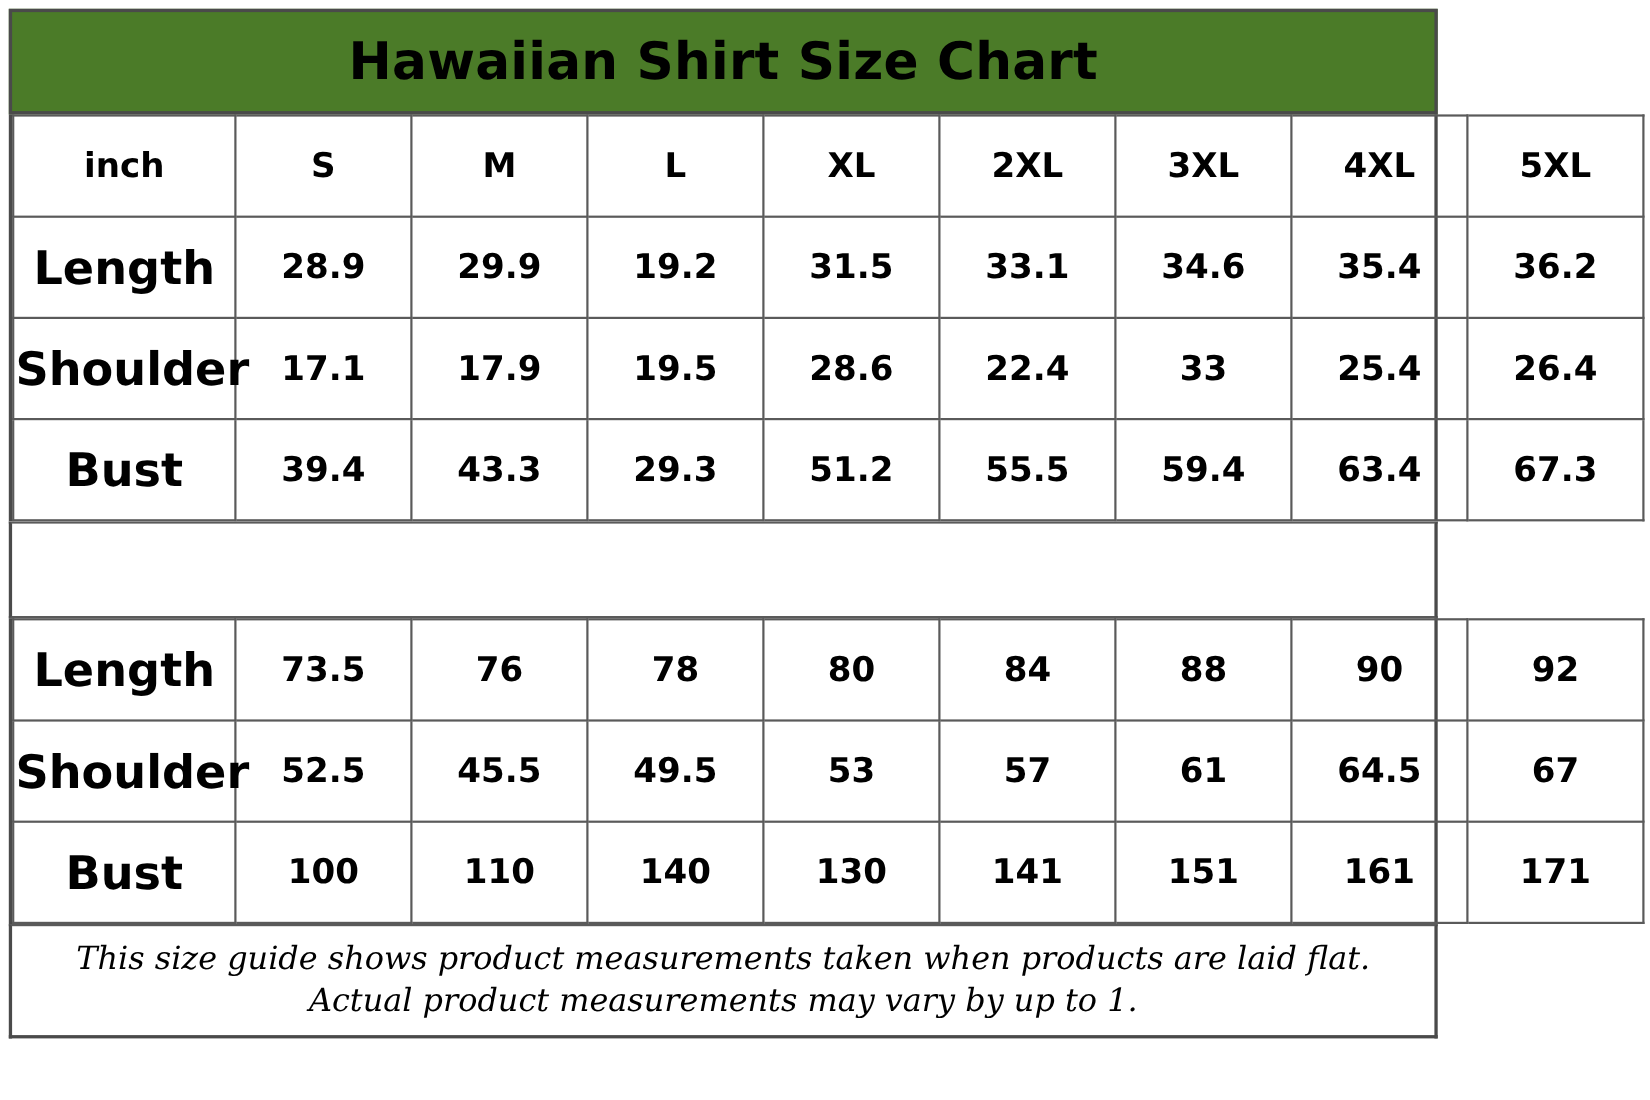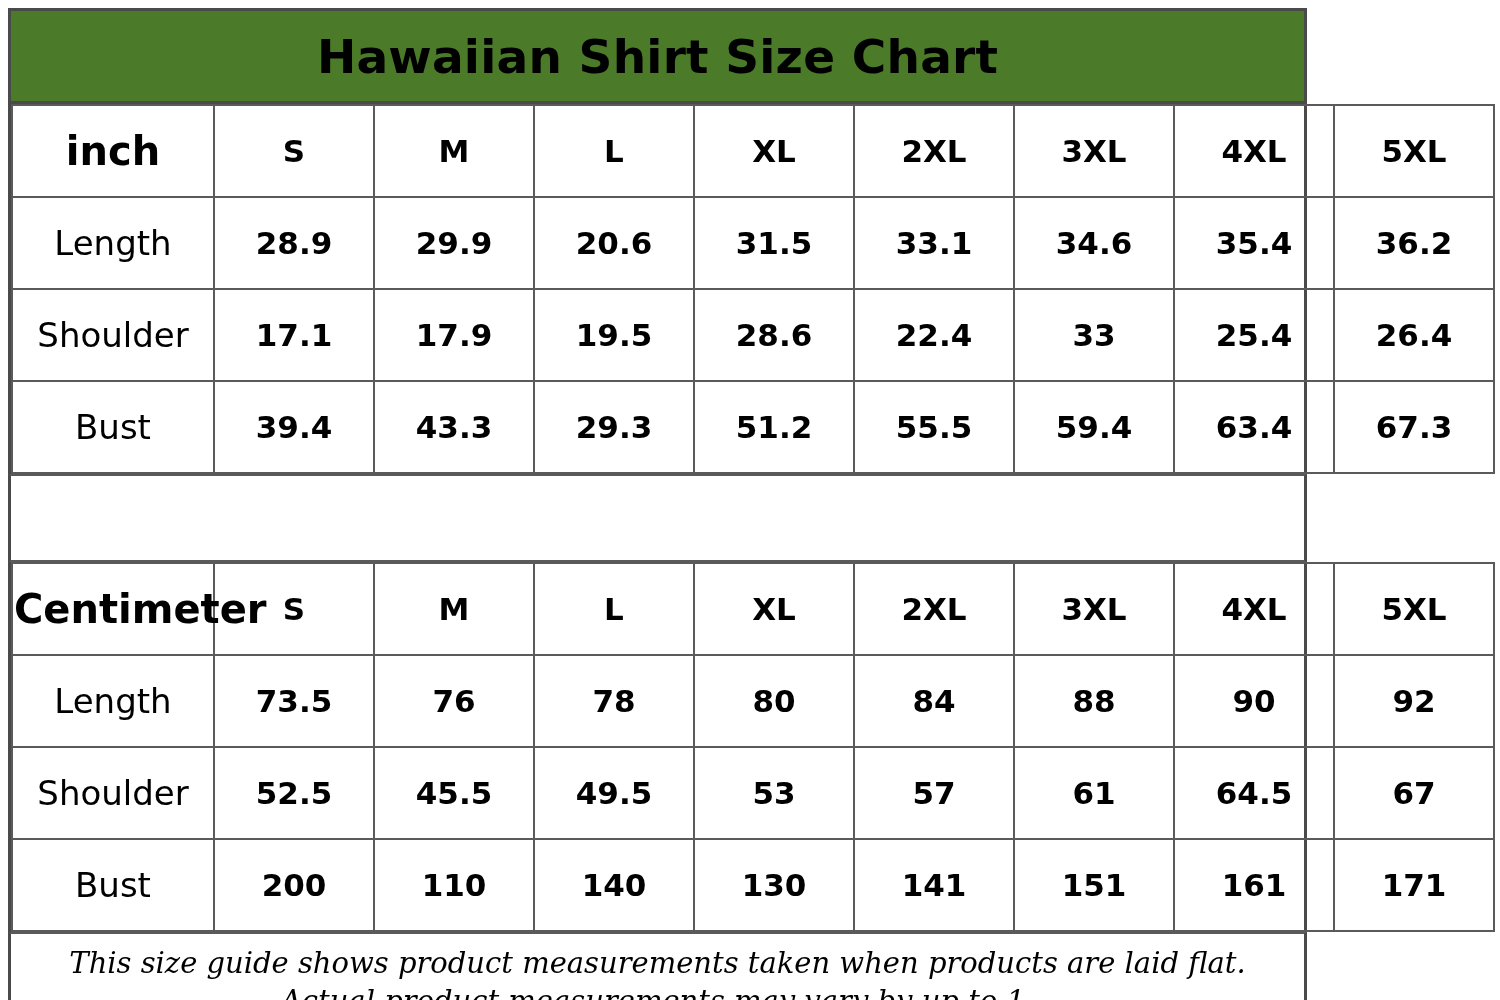--- a/index.html
+++ b/index.html
@@ -46,29 +46,29 @@
     border: 2px solid #5a5a5a;
     height: 88px;
     text-align: center;
     vertical-align: middle;
     font-size: 31px;
     color: #000000;
     font-family: "DejaVu Sans", sans-serif;
   }
   table.size-table td.hdr-unit {
     font-weight: bold;
-    font-size: 40px;
+    font-size: 31px;
   }
   table.size-table td.hdr-size {
     font-weight: bold;
     font-size: 31px;
   }
   table.size-table td.row-label {
-    font-weight: normal;
-    font-size: 34px;
+    font-weight: bold;
+    font-size: 42px;
     border-radius: 19px;
   }
   table.size-table td.value {
     font-weight: bold;
   }
   col.c-label { width: 202px; }
   col.c-size  { width: 160px; }
   .spacer-block {
     border-left: 3px solid #4a4a4a;
     border-right: 3px solid #4a4a4a;
@@ -130,21 +130,21 @@
           <td class="hdr-size">XL</td>
           <td class="hdr-size">2XL</td>
           <td class="hdr-size">3XL</td>
           <td class="hdr-size">4XL</td>
           <td class="hdr-size">5XL</td>
         </tr>
         <tr>
           <td class="row-label">Length</td>
           <td class="value">28.9</td>
           <td class="value">29.9</td>
-          <td class="value">20.6</td>
+          <td class="value">19.2</td>
           <td class="value">31.5</td>
           <td class="value">33.1</td>
           <td class="value">34.6</td>
           <td class="value">35.4</td>
           <td class="value">36.2</td>
         </tr>
         <tr>
           <td class="row-label">Shoulder</td>
           <td class="value">17.1</td>
           <td class="value">17.9</td>
@@ -180,31 +180,20 @@
           <col class="c-size">
           <col class="c-size">
           <col class="c-size">
           <col class="c-size">
           <col class="c-size">
           <col class="c-size">
           <col class="c-size">
       </colgroup>
       <tbody>
         <tr>
-          <td class="hdr-unit">Centimeter</td>
-          <td class="hdr-size">S</td>
-          <td class="hdr-size">M</td>
-          <td class="hdr-size">L</td>
-          <td class="hdr-size">XL</td>
-          <td class="hdr-size">2XL</td>
-          <td class="hdr-size">3XL</td>
-          <td class="hdr-size">4XL</td>
-          <td class="hdr-size">5XL</td>
-        </tr>
-        <tr>
           <td class="row-label">Length</td>
           <td class="value">73.5</td>
           <td class="value">76</td>
           <td class="value">78</td>
           <td class="value">80</td>
           <td class="value">84</td>
           <td class="value">88</td>
           <td class="value">90</td>
           <td class="value">92</td>
         </tr>
@@ -214,21 +203,21 @@
           <td class="value">45.5</td>
           <td class="value">49.5</td>
           <td class="value">53</td>
           <td class="value">57</td>
           <td class="value">61</td>
           <td class="value">64.5</td>
           <td class="value">67</td>
         </tr>
         <tr>
           <td class="row-label">Bust</td>
-          <td class="value">200</td>
+          <td class="value">100</td>
           <td class="value">110</td>
           <td class="value">140</td>
           <td class="value">130</td>
           <td class="value">141</td>
           <td class="value">151</td>
           <td class="value">161</td>
           <td class="value">171</td>
         </tr>
       </tbody>
     </table>

